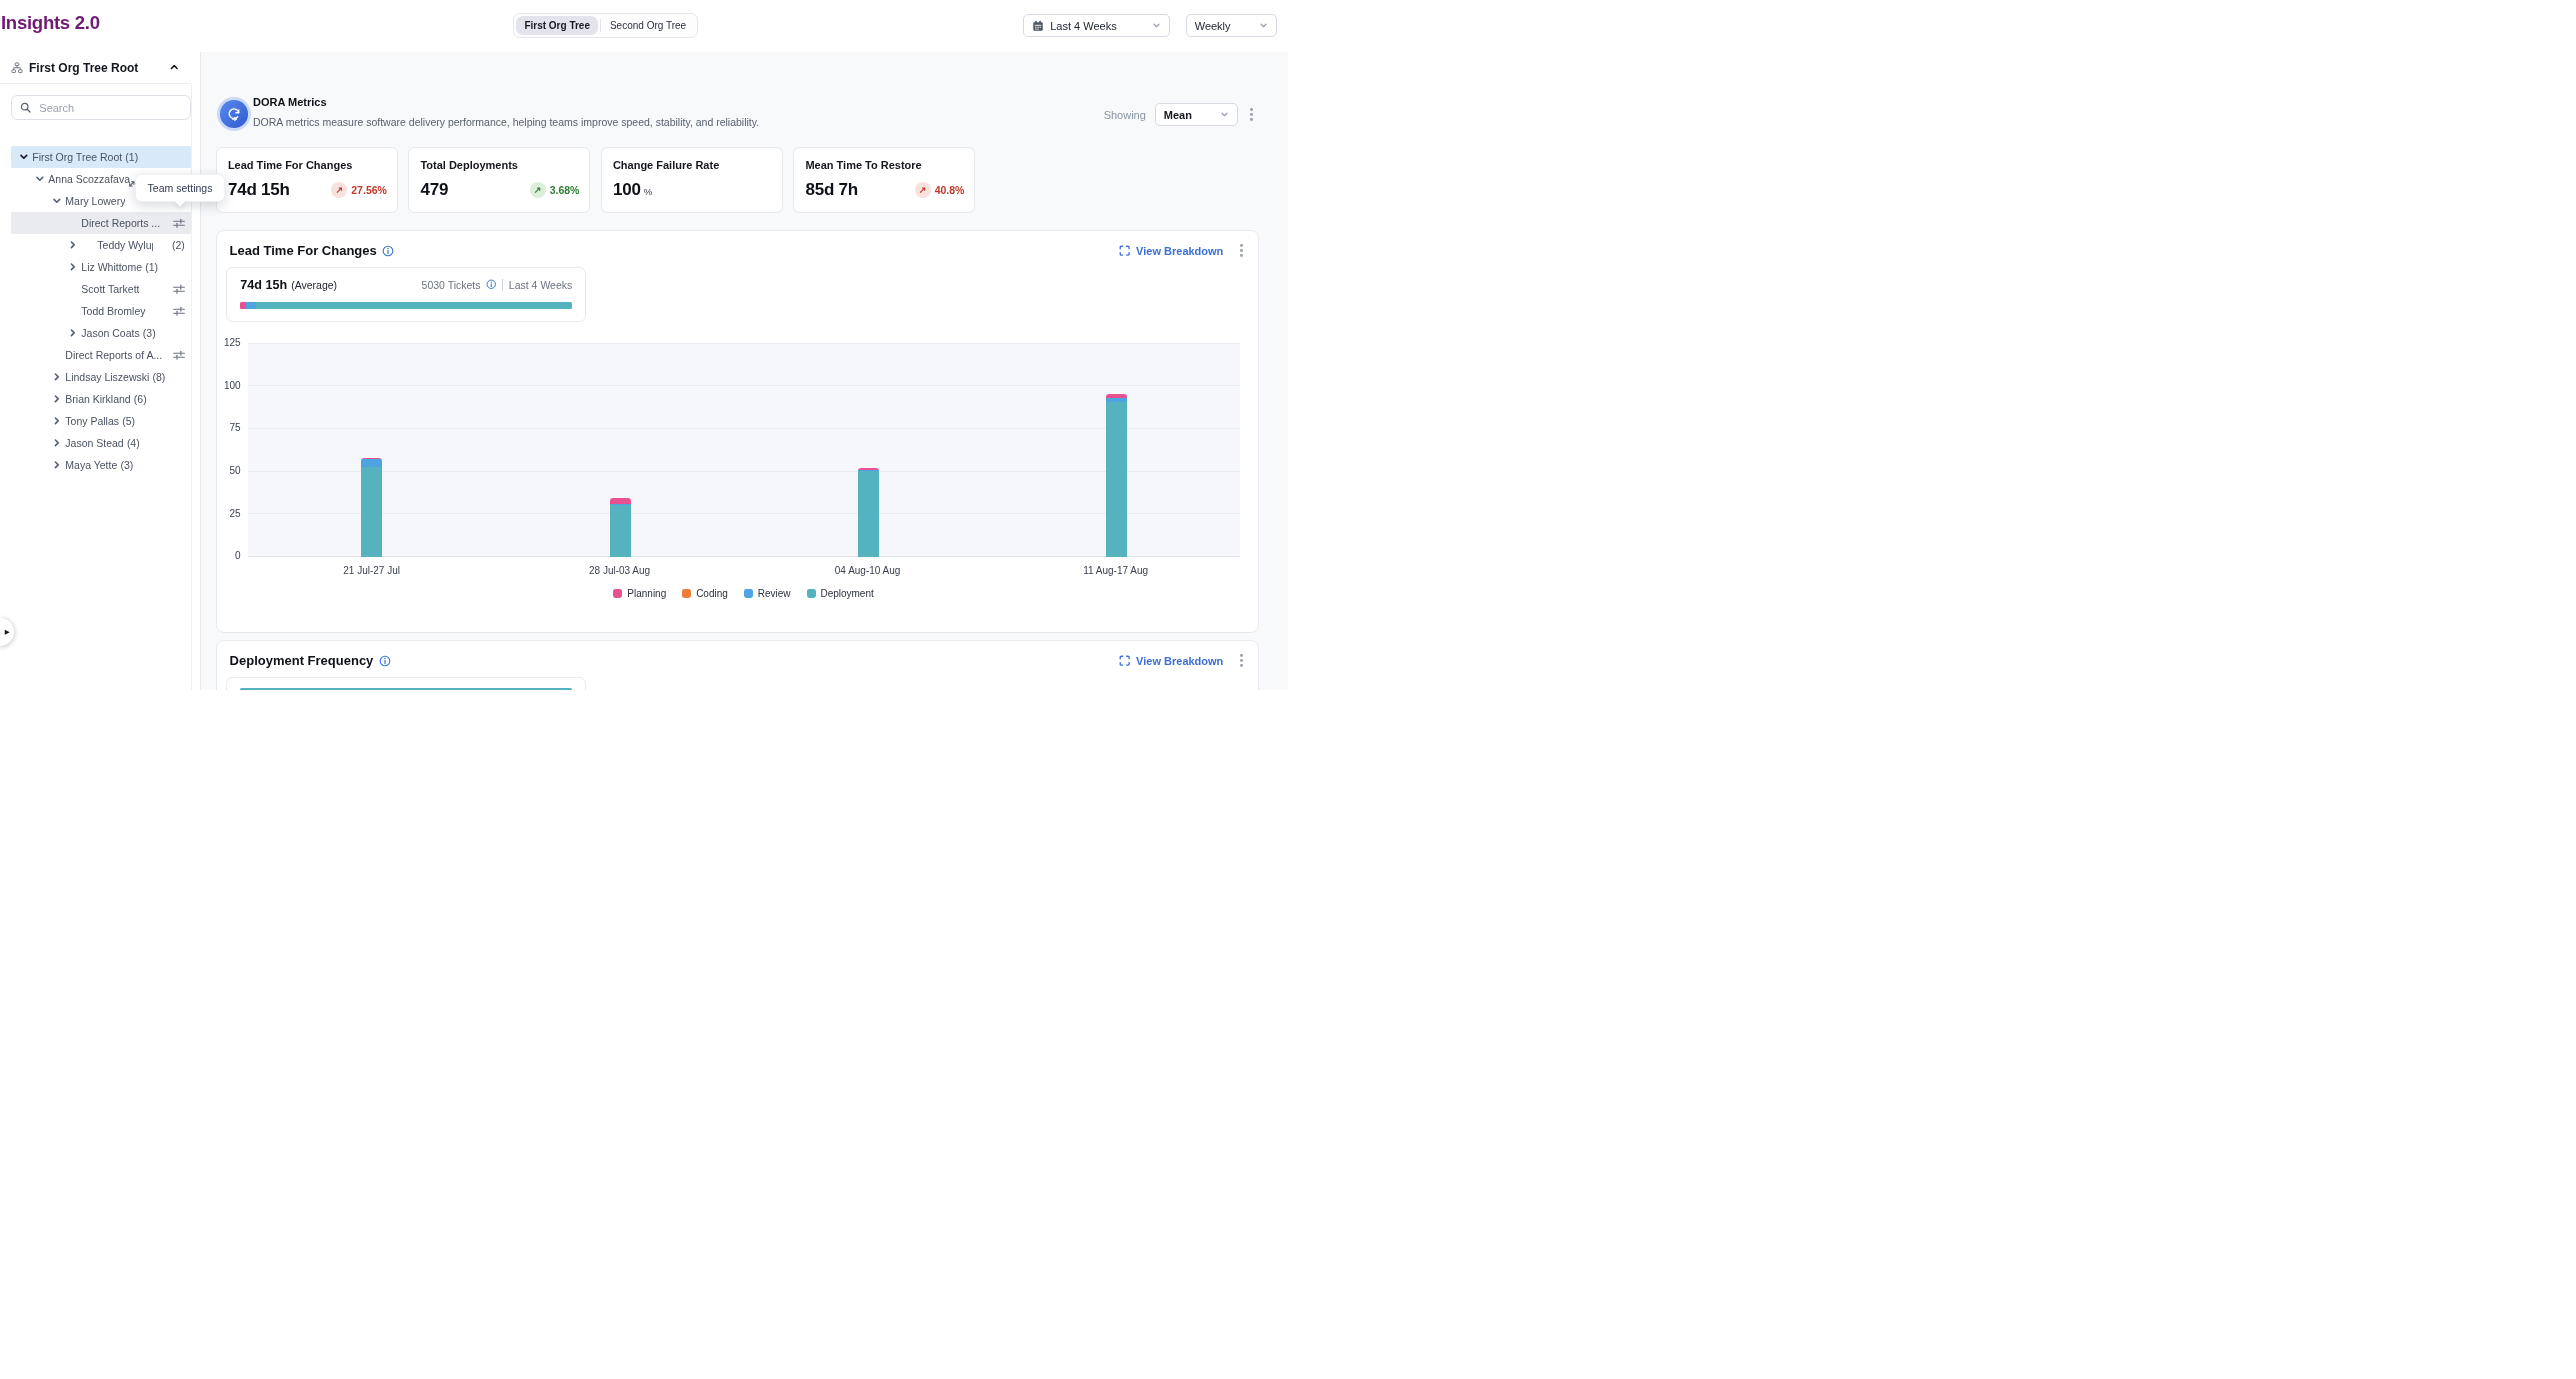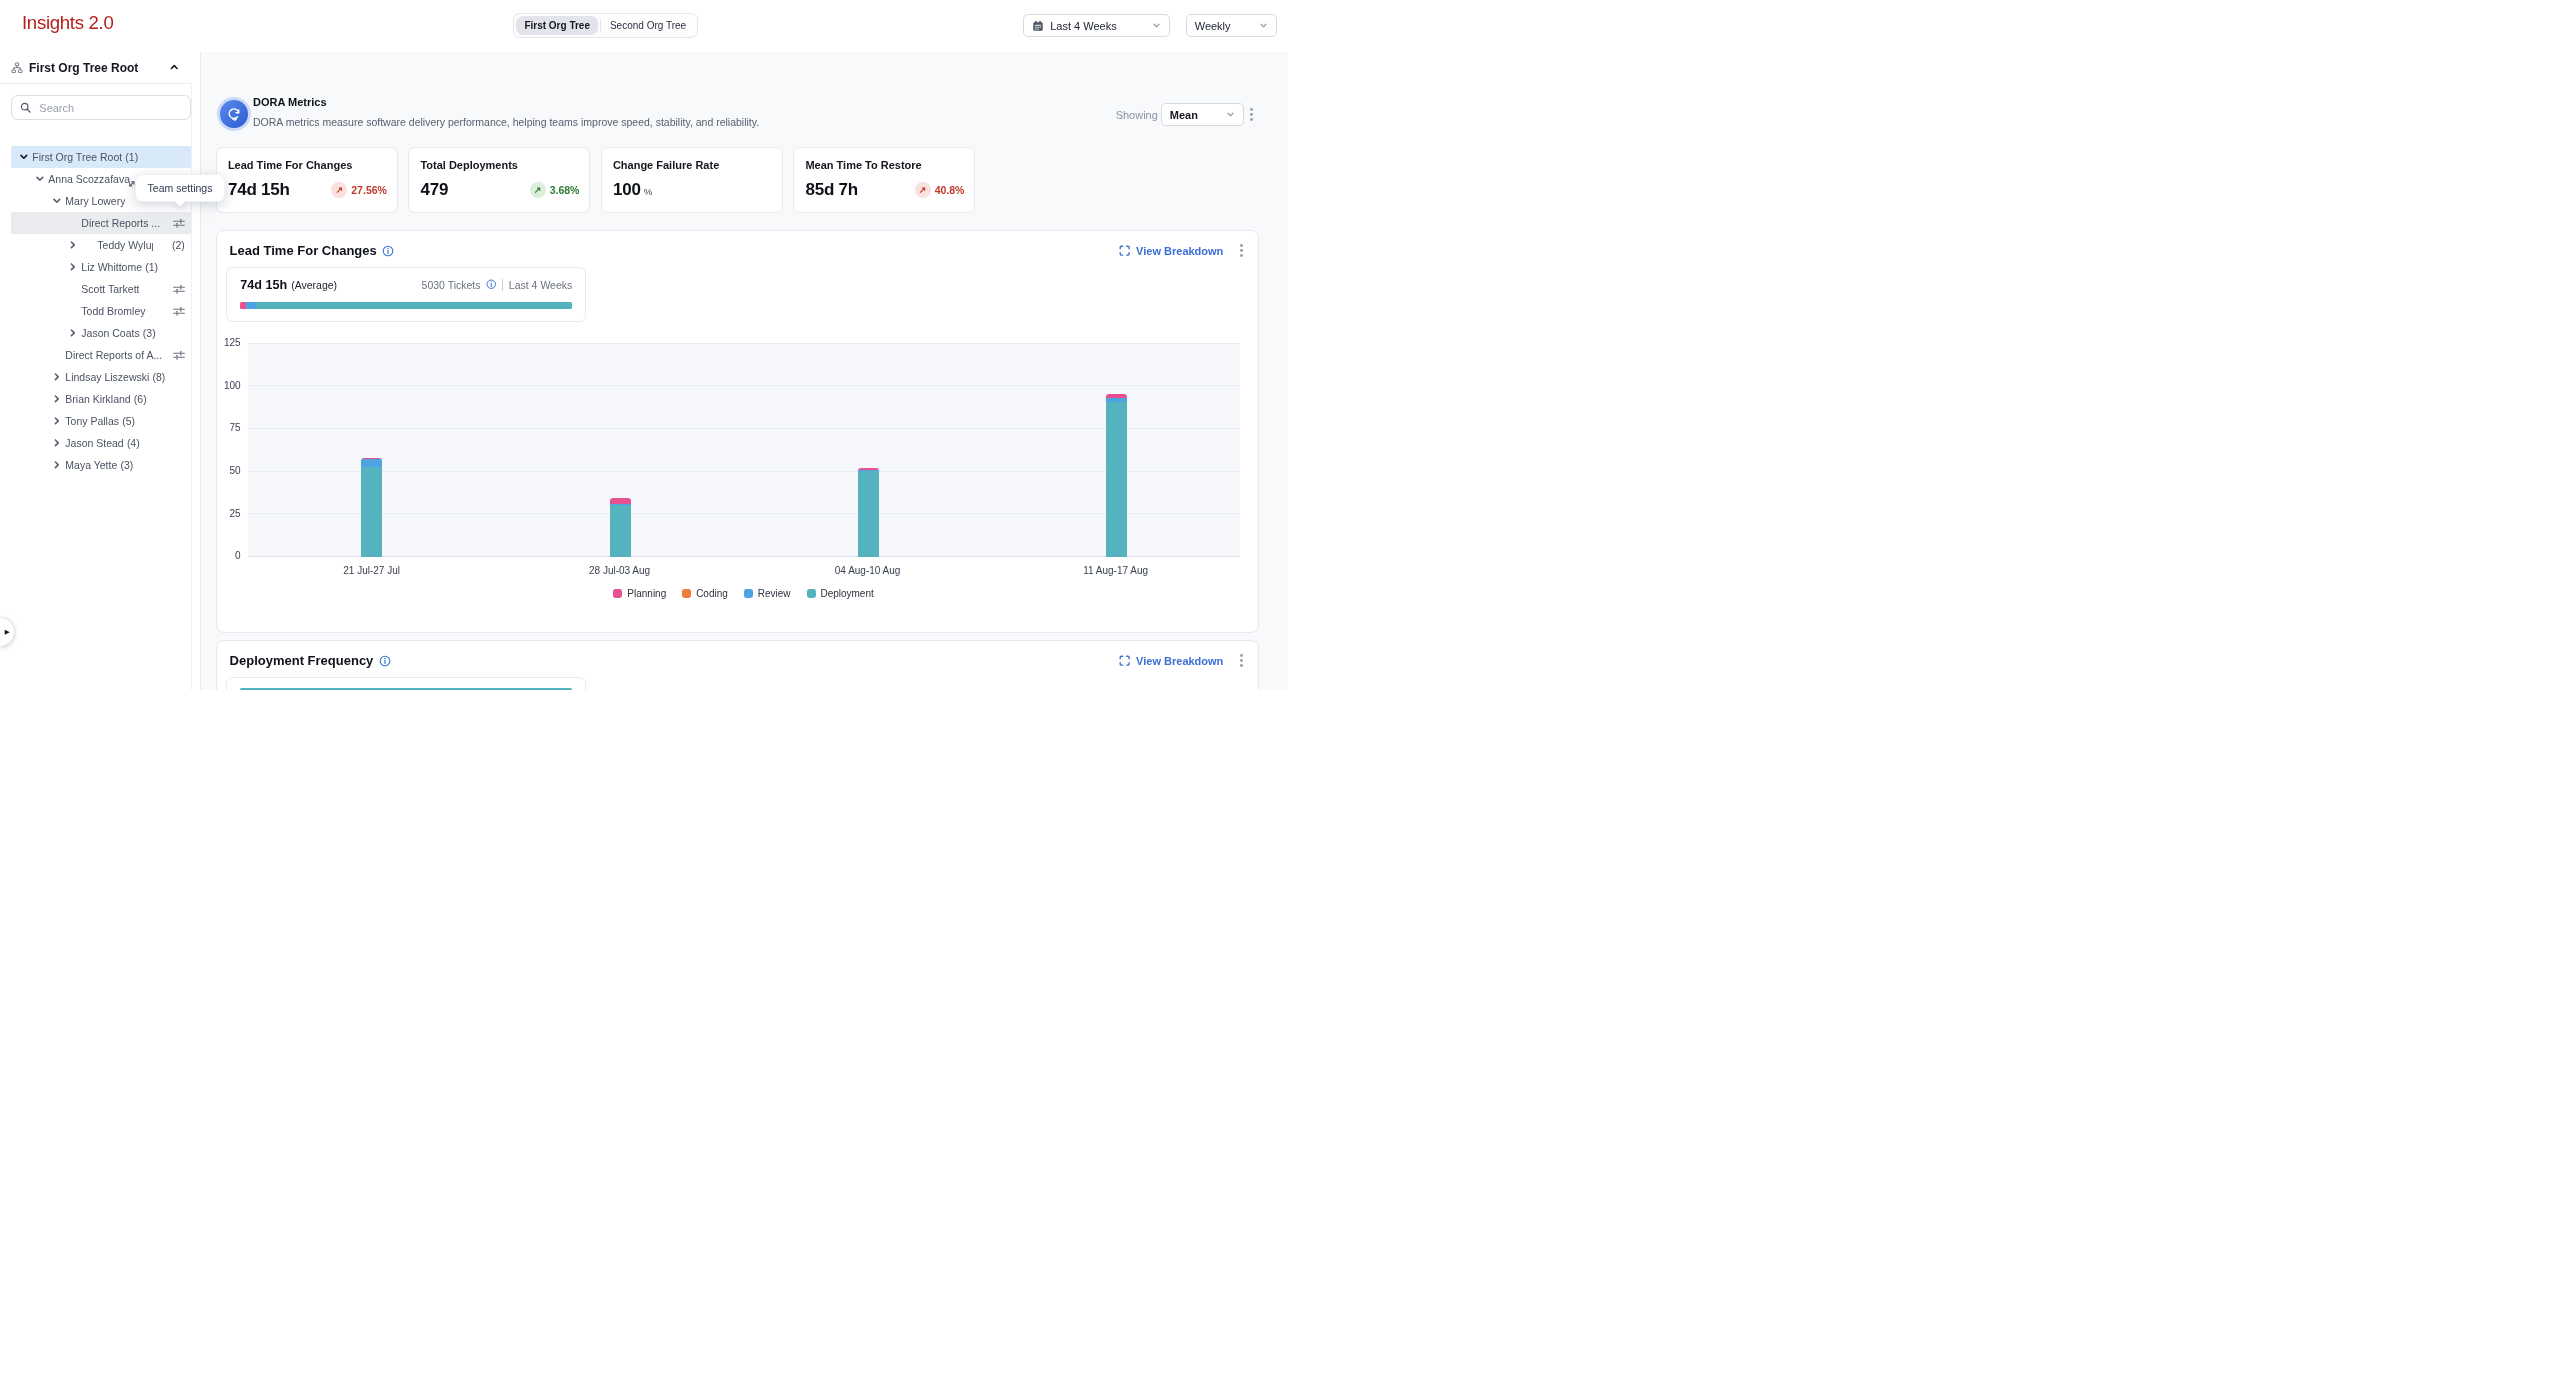--- a/index.html
+++ b/index.html
@@ -1,21 +1,21 @@
 <!DOCTYPE html>
 <html style="font-size:13px"><head>
 <meta charset="utf-8">
 <style>
   html,body{margin:0;padding:0;background:#fff;}
   body{font-family:"Liberation Sans",sans-serif;color:#111827;}
   .stage{position:relative;width:1288px;height:690px;overflow:hidden;background:#fff;}
 
   
   .topbar{position:absolute;left:0;top:0;width:1288px;height:52px;background:#fff;z-index:6;}
-  .app-title{position:absolute;left:22px;top:12px;font-size:18.6px;font-weight:400;letter-spacing:-0.3px;color:#b91c1c;margin:0;}
+  .app-title{position:absolute;left:1px;top:12px;font-size:18.6px;font-weight:700;letter-spacing:-0.3px;color:#701a75;margin:0;}
   .org-toggle{position:absolute;left:513px;top:13px;height:25px;display:flex;align-items:center;border:0.8px solid #e5e6ed;border-radius:6.5px;background:#fdfdfe;padding:0 2.4px;box-sizing:border-box;}
   .seg{border:none;background:transparent;font-family:inherit;font-size:10px;color:#2c3140;padding:4px 8px;border-radius:7px;cursor:pointer;white-space:nowrap;}
   .seg.active{background:#e3e3ec;font-weight:700;color:#16181f;}
   .seg-divider{width:0.8px;height:13.8px;background:#e3e5eb;margin:0 1.6px;}
   .topbar-right{position:absolute;right:11.3px;top:13.8px;display:flex;gap:16px;}
   .select{display:flex;align-items:center;gap:6.5px;border:0.8px solid #d7dae2;border-radius:4.9px;background:#fff;height:23.5px;padding:0 8px;font-size:11px;color:#222735;box-sizing:border-box;cursor:pointer;}
   .select .sel-label{flex:1;white-space:nowrap;}
   .select.w-date{width:147px;}
   .select.w-gran{width:91px;}
   .chev-dn svg{display:block;}
@@ -48,21 +48,21 @@
   .tabbar{position:absolute;left:0;top:0;width:1087px;height:32px;background:#fff;border-bottom:0.8px solid #eceef2;}
   .tabs{position:absolute;left:327px;top:0;height:32px;display:flex;gap:23px;}
   .tab{display:flex;align-items:center;font-size:11.3px;color:#3d4453;position:relative;cursor:pointer;white-space:nowrap;}
   .tab.active{font-weight:700;color:#0e1118;}
   .tab.active::after{content:"";position:absolute;left:-5.7px;right:-5.7px;bottom:0;height:2.4px;background:#3b78de;border-radius:2.4px 2.4px 0 0;}
 
   .dora-icon{position:absolute;left:16px;top:45px;width:34px;height:34px;border-radius:50%;background:#ccd9f7;display:flex;align-items:center;justify-content:center;}
   .dora-icon-inner{width:27.6px;height:27.6px;border-radius:50%;background:linear-gradient(135deg,#5b8af0,#2e5bcd);display:flex;align-items:center;justify-content:center;}
   .dora-title{position:absolute;left:52px;top:44px;font-size:11px;font-weight:800;color:#0e1118;}
   .dora-sub{position:absolute;left:52px;top:64px;font-size:10.5px;color:#59606f;}
-  .showing-row{position:absolute;right:32px;top:51px;display:flex;align-items:center;gap:3px;}
+  .showing-row{position:absolute;right:32px;top:51px;display:flex;align-items:center;gap:9px;}
   .showing-label{font-size:11px;color:#8a92a3;}
   .select.w-mean{width:83px;height:23px;}
   .select.w-mean .sel-label{font-weight:700;color:#16181f;}
   .kebab{display:flex;flex-direction:column;align-items:center;cursor:pointer;padding:1.6px 3.2px;}
   .kebab i{display:block;width:2.8px;height:2.8px;border-radius:50%;background:#9aa1af;margin:1.1px 0;}
 
   .cards{position:absolute;left:14.6px;top:95px;display:flex;gap:10.5px;}
   .card{width:182px;height:66px;background:#fff;border:0.8px solid #e7e9ee;border-radius:6.5px;box-sizing:border-box;position:relative;padding:10.5px 11.3px;}
   .card-title{font-size:11px;font-weight:700;color:#15171e;white-space:nowrap;}
   .card-row{position:absolute;left:11.3px;right:9.7px;top:32px;display:flex;align-items:center;}

